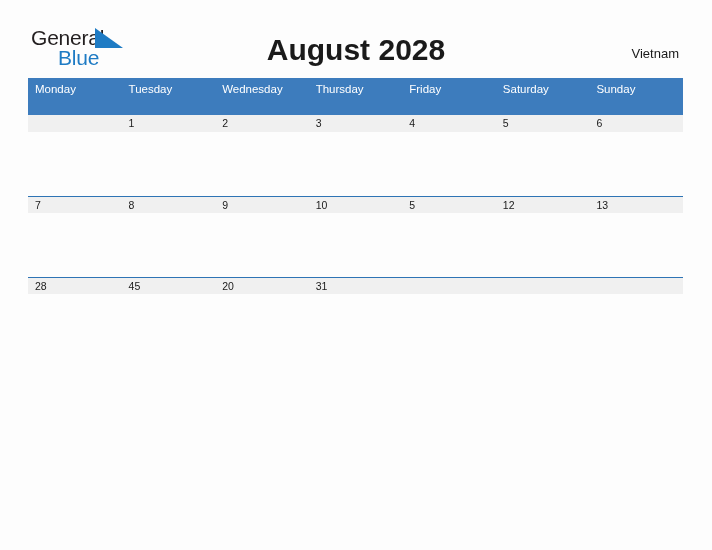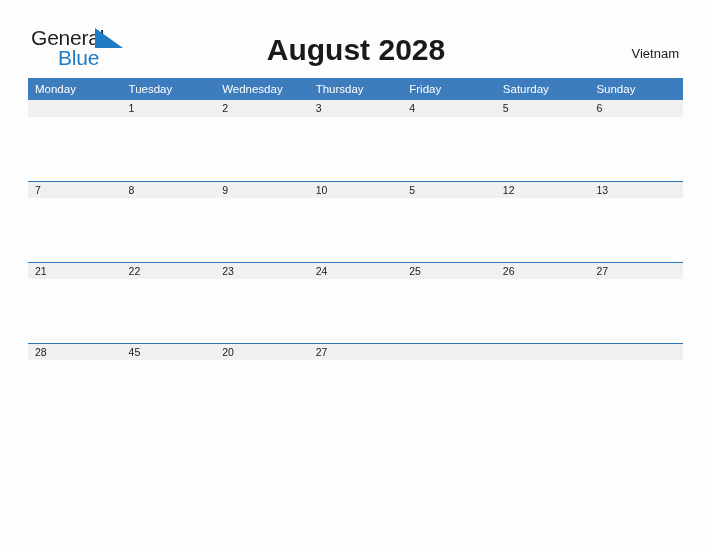--- a/index.html
+++ b/index.html
@@ -83,21 +83,21 @@
     border-collapse: collapse;
     table-layout: fixed;
   }
 
   .calendar th {
     background: #3d7cbd;
     color: #ffffff;
     font-size: 11.5px;
     font-weight: normal;
     text-align: left;
-    padding: 5px 0 5px 7px;
+    padding: 5px 0 20px 7px;
     height: 19px;
     box-sizing: border-box;
   }
 
   .calendar td {
     vertical-align: top;
     padding: 0;
     height: 81px;
     box-sizing: border-box;
     background: #fdfdfd;
@@ -207,53 +207,30 @@
         </td>
         <td>
           <div class="daynum-band">12</div>
         </td>
         <td>
           <div class="daynum-band">13</div>
         </td>
       </tr>
       <tr>
         <td>
-          <div class="daynum-band">21</div>
-        </td>
-        <td>
-          <div class="daynum-band">22</div>
-        </td>
-        <td>
-          <div class="daynum-band">23</div>
-        </td>
-        <td>
-          <div class="daynum-band">24</div>
-        </td>
-        <td>
-          <div class="daynum-band">25</div>
-        </td>
-        <td>
-          <div class="daynum-band">26</div>
-        </td>
-        <td>
-          <div class="daynum-band">27</div>
-        </td>
-      </tr>
-      <tr>
-        <td>
           <div class="daynum-band">28</div>
         </td>
         <td>
           <div class="daynum-band">45</div>
         </td>
         <td>
           <div class="daynum-band">20</div>
         </td>
         <td>
-          <div class="daynum-band">27</div>
+          <div class="daynum-band">31</div>
         </td>
         <td>
           <div class="daynum-band empty-cell"></div>
         </td>
         <td>
           <div class="daynum-band empty-cell"></div>
         </td>
         <td>
           <div class="daynum-band empty-cell"></div>
         </td>

